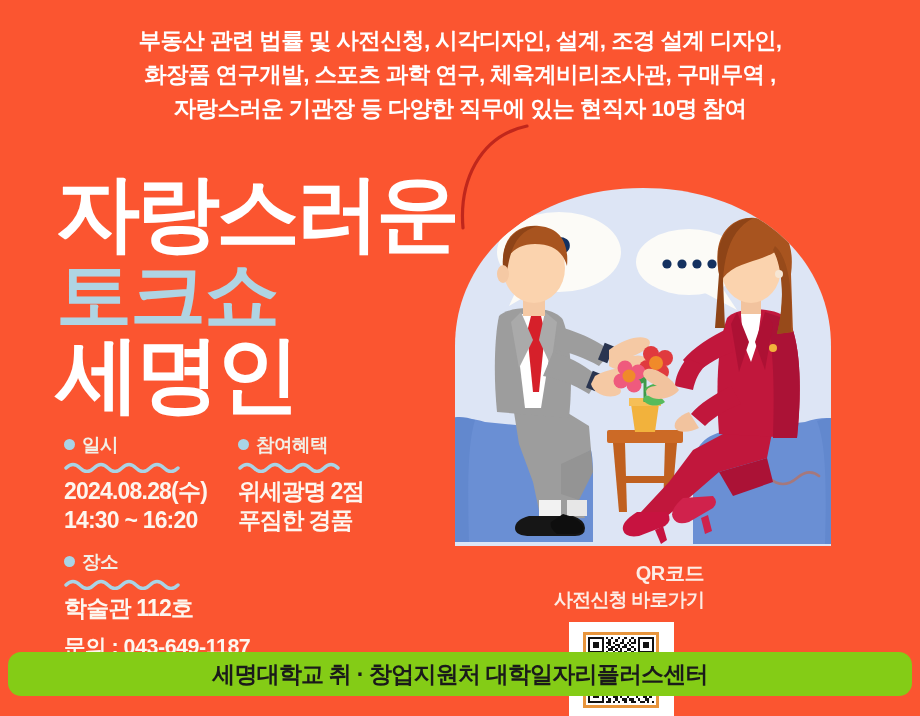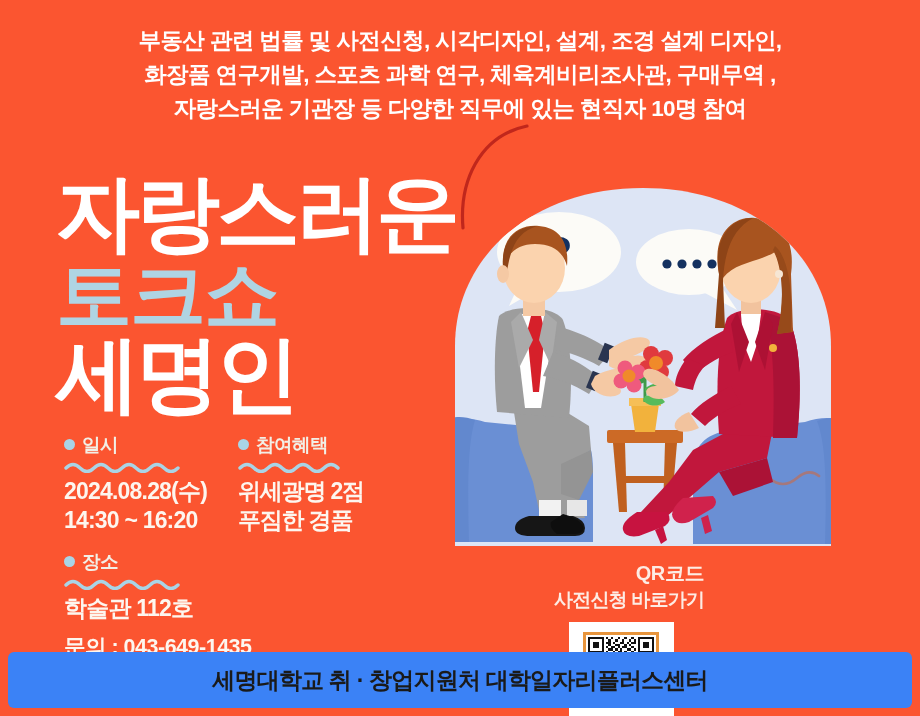--- a/index.html
+++ b/index.html
@@ -63,22 +63,22 @@
   .qr-t1{font-size:20px;font-weight:700;letter-spacing:-0.4px;white-space:nowrap;}
   .qr-t2{font-size:19px;font-weight:700;letter-spacing:-0.8px;white-space:nowrap;margin-left:16px;}
   .qr-card{
     width:105px;height:96px;background:#ffffff;
     display:flex;align-items:center;justify-content:center;flex:none;
   }
   .qr-inner{width:76px;height:76px;border:3px solid #e8953c;box-sizing:border-box;background:#fff;padding:2px;}
 
   
   .bottom-bar{
-    position:absolute;left:8px;top:652px;width:904px;height:56px;
-    background:#3b82f6;border-radius:6px;z-index:9;
+    position:absolute;left:8px;top:652px;width:904px;height:44px;
+    background:#84cc16;border-radius:13px;z-index:9;
     display:flex;align-items:center;justify-content:center;
   }
   .bottom-text{
     font-size:23px;font-weight:800;color:#1a1a1a;letter-spacing:-0.8px;white-space:nowrap;
   }
 </style>
 </head>
 <body>
 
 <div id="poster">
@@ -279,21 +279,21 @@
           <span class="lbl">참여혜택</span>
         </div>
         <svg class="wave" width="110" height="13" viewBox="0 0 110 13">
           <path d="M2 8 q7 -7 14 0 t14 0 t14 0 t14 0 t14 0 t14 0 t14 0" fill="none" stroke="#a9d4e6" stroke-width="3.4" stroke-linecap="round"></path>
         </svg>
         <div class="val bold">위세광명 2점</div>
         <div class="val bold">푸짐한 경품</div>
       </div>
     </div>
 
-    <div class="contact">문의 : 043-649-1435</div>
+    <div class="contact">문의 : 043-649-1187</div>
   </div>
 
   <div class="qr-wrap">
     <div class="qr-text">
       <div class="qr-t1">QR코드</div>
       <div class="qr-t2">사전신청 바로가기</div>
     </div>
     <div class="qr-card">
       <div class="qr-inner">
         <svg width="100%" height="100%" viewBox="0 0 29 29" shape-rendering="crispEdges">

